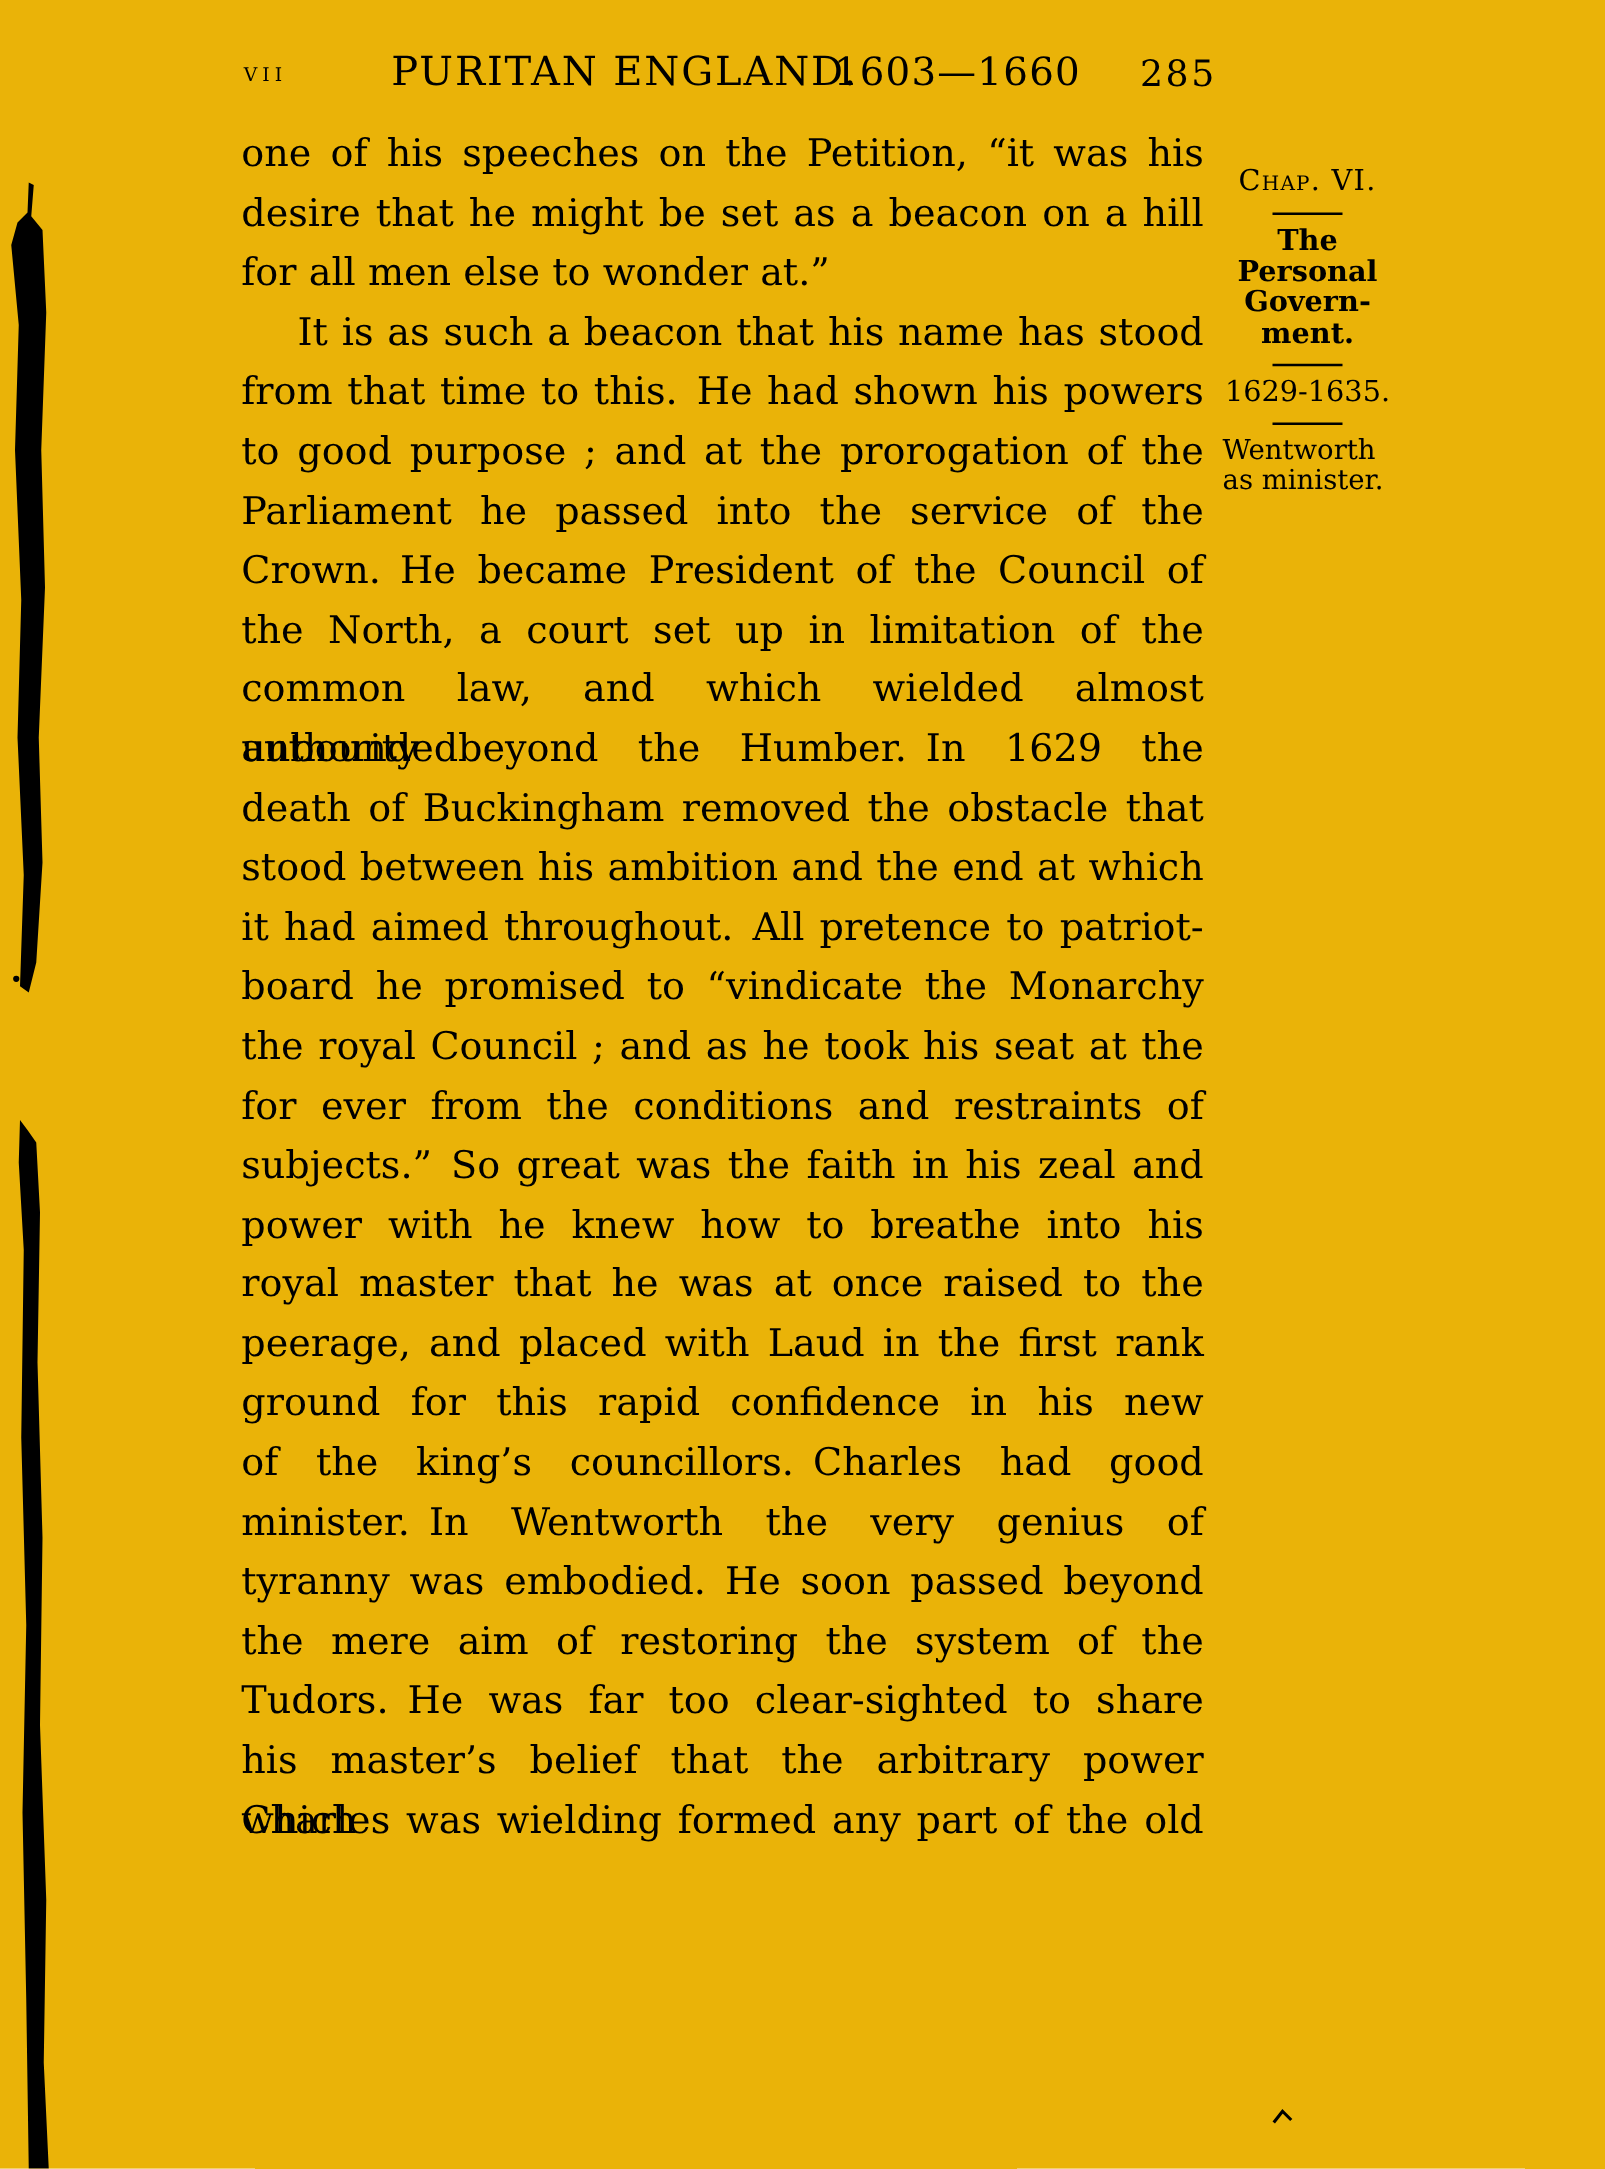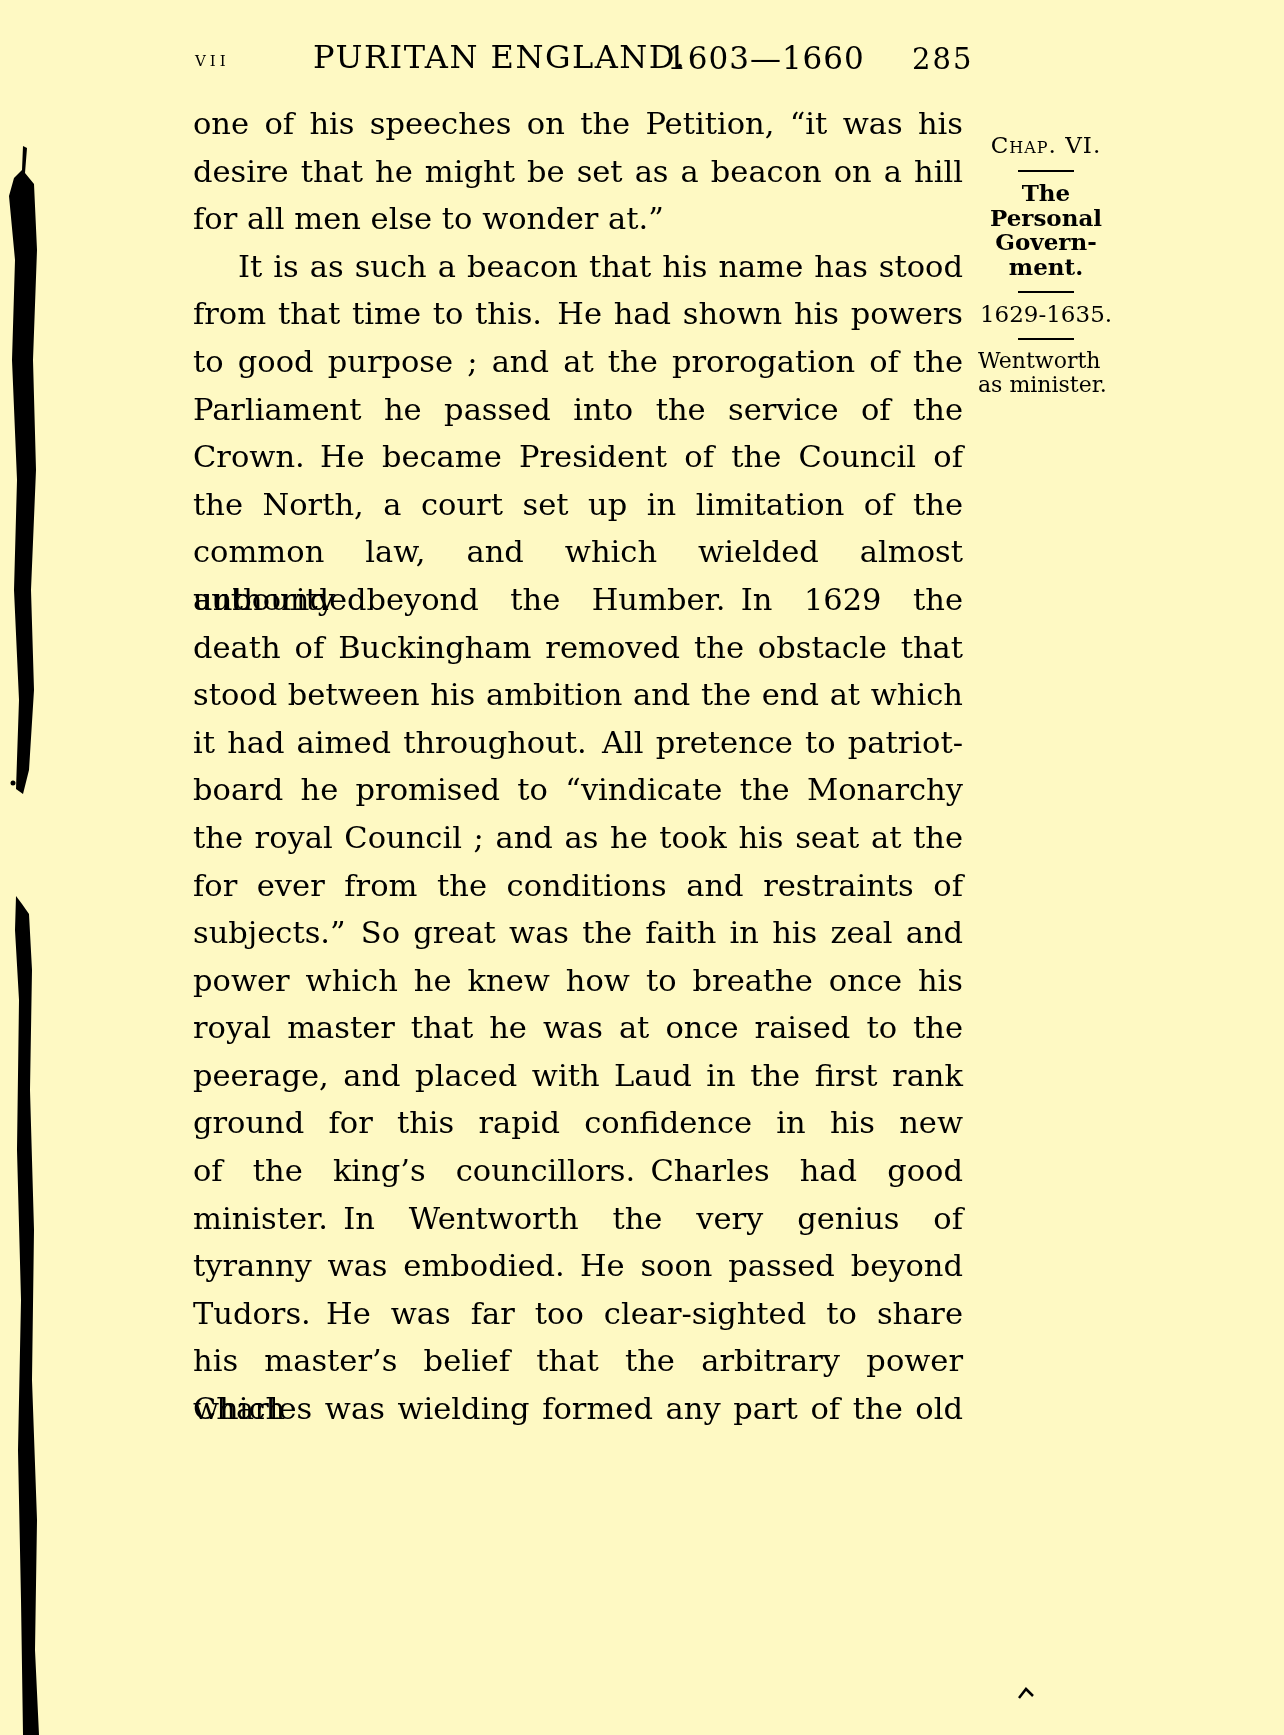--- a/index.html
+++ b/index.html
@@ -1,20 +1,20 @@
 <!DOCTYPE html>
 <html><head>
 <meta charset="utf-8">
 <style>
   html, body { margin: 0; padding: 0; background: #ffffff; }
   .page {
     position: relative;
     width: 1284px;
     height: 1735px;
-    background: #fef9c3;
+    background: #eab308;
     color: #000;
     font-family: "DejaVu Serif", "Liberation Serif", serif;
     overflow: hidden;
   }
   
   .running-head { position: absolute; inset: 0; height: 90px; }
   .running-head span { position: absolute; white-space: nowrap; }
   .folio-sig   { left: 195px; top: 46px;  font-size: 22px; letter-spacing: 4px; font-variant: small-caps; }
   .head-title  { left: 313px; top: 38px;  font-size: 32px; letter-spacing: 1.5px; }
   .head-dates  { left: 667px; top: 40px;  font-size: 31px; letter-spacing: 1px; }
@@ -89,27 +89,28 @@
       <div class="line">the North, a court set up in limitation of the</div>
       <div class="line">common law, and which wielded almost unbounded</div>
       <div class="line">authority beyond the Humber. In 1629 the</div>
       <div class="line">death of Buckingham removed the obstacle that</div>
       <div class="line">stood between his ambition and the end at which</div>
       <div class="line">it had aimed throughout. All pretence to patriot-</div>
       <div class="line">board he promised to “vindicate the Monarchy</div>
       <div class="line">the royal Council ; and as he took his seat at the</div>
       <div class="line">for ever from the conditions and restraints of</div>
       <div class="line">subjects.” So great was the faith in his zeal and</div>
-      <div class="line">power which he knew how to breathe once his</div>
+      <div class="line">power with he knew how to breathe into his</div>
       <div class="line">royal master that he was at once raised to the</div>
       <div class="line">peerage, and placed with Laud in the first rank</div>
       <div class="line">ground for this rapid confidence in his new</div>
       <div class="line">of the king’s councillors. Charles had good</div>
       <div class="line">minister. In Wentworth the very genius of</div>
       <div class="line">tyranny was embodied. He soon passed beyond</div>
+      <div class="line">the mere aim of restoring the system of the</div>
       <div class="line">Tudors. He was far too clear-sighted to share</div>
       <div class="line">his master’s belief that the arbitrary power which</div>
       <div class="line">Charles was wielding formed any part of the old</div>
     </main>
 
   <aside class="margin-notes">
     <div class="chap">Chap. VI.</div>
     <div class="rule"></div>
     <div class="sec-title">
 

